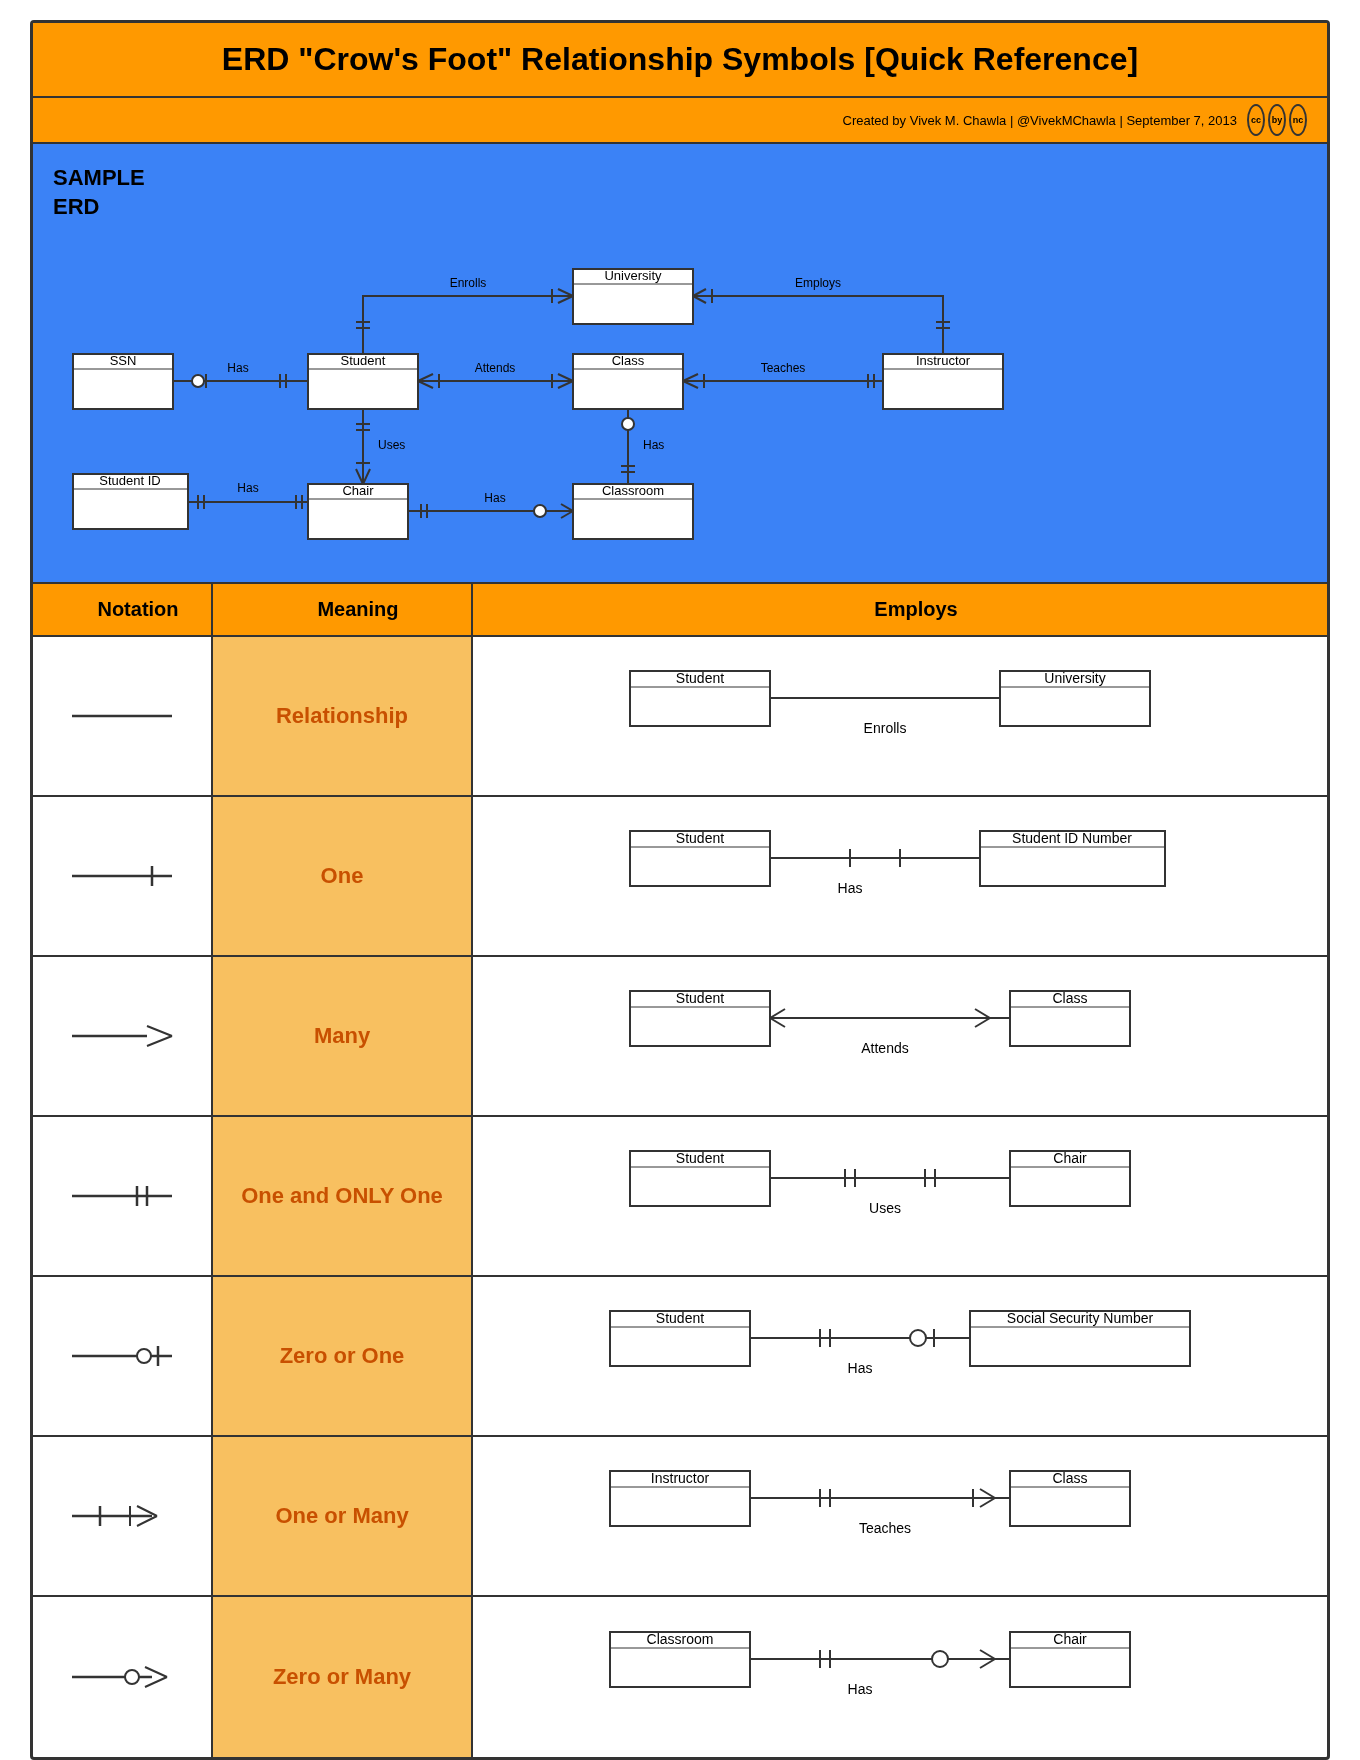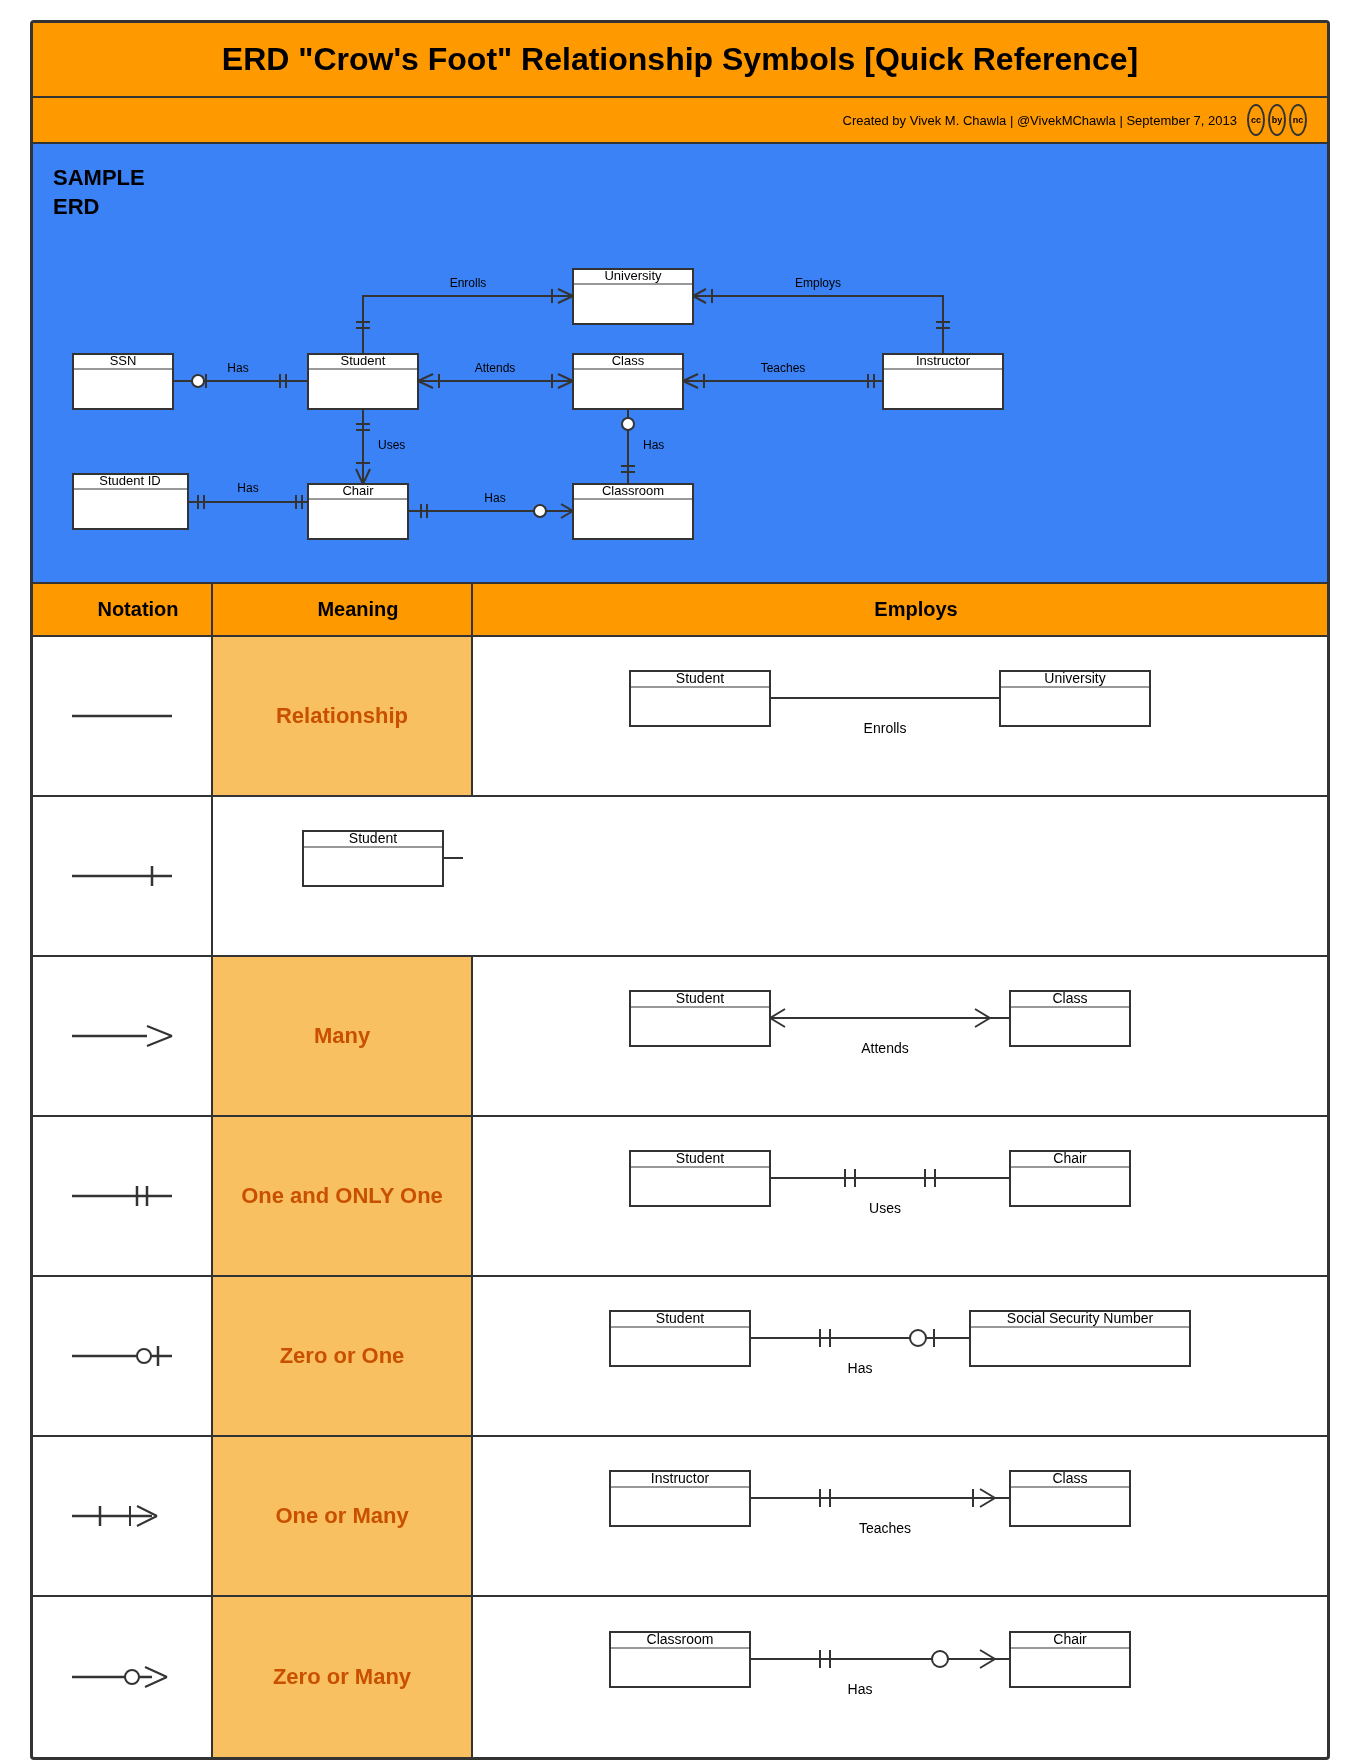--- a/index.html
+++ b/index.html
@@ -314,20 +314,23 @@
         </svg>
       </div>
     </div>
 
     <div class="table-row">
       <div class="notation-cell">
         <svg width="120" height="50">
           <line x1="10" y1="25" x2="110" y2="25" stroke="#333" stroke-width="2.5"></line>
           <line x1="90" y1="15" x2="90" y2="35" stroke="#333" stroke-width="2.5"></line>
         </svg>
+      </div>
+      <div class="meaning-cell">
+        <span>One</span>
       </div>
       <div class="example-cell">
         <svg width="700" height="130">
           <rect x="80" y="20" width="140" height="55" fill="white" stroke="#333" stroke-width="2"></rect>
           <line x1="80" y1="36" x2="220" y2="36" stroke="#333" stroke-width="1"></line>
           <text x="150" y="32" text-anchor="middle" font-size="14" font-family="Arial">Student</text>
           <rect x="430" y="20" width="185" height="55" fill="white" stroke="#333" stroke-width="2"></rect>
           <line x1="430" y1="36" x2="615" y2="36" stroke="#333" stroke-width="1"></line>
           <text x="522" y="32" text-anchor="middle" font-size="14" font-family="Arial">Student ID Number</text>
           <line x1="220" y1="47" x2="430" y2="47" stroke="#333" stroke-width="2"></line>

